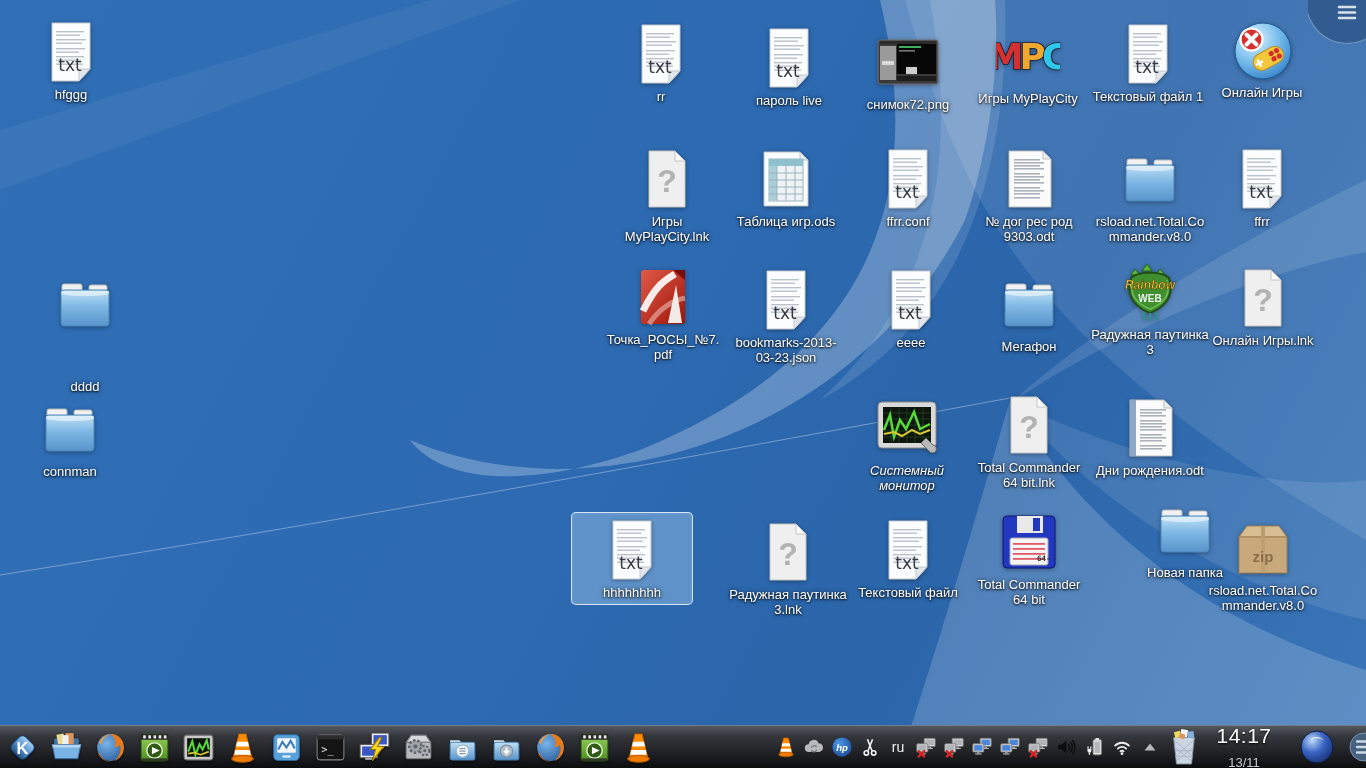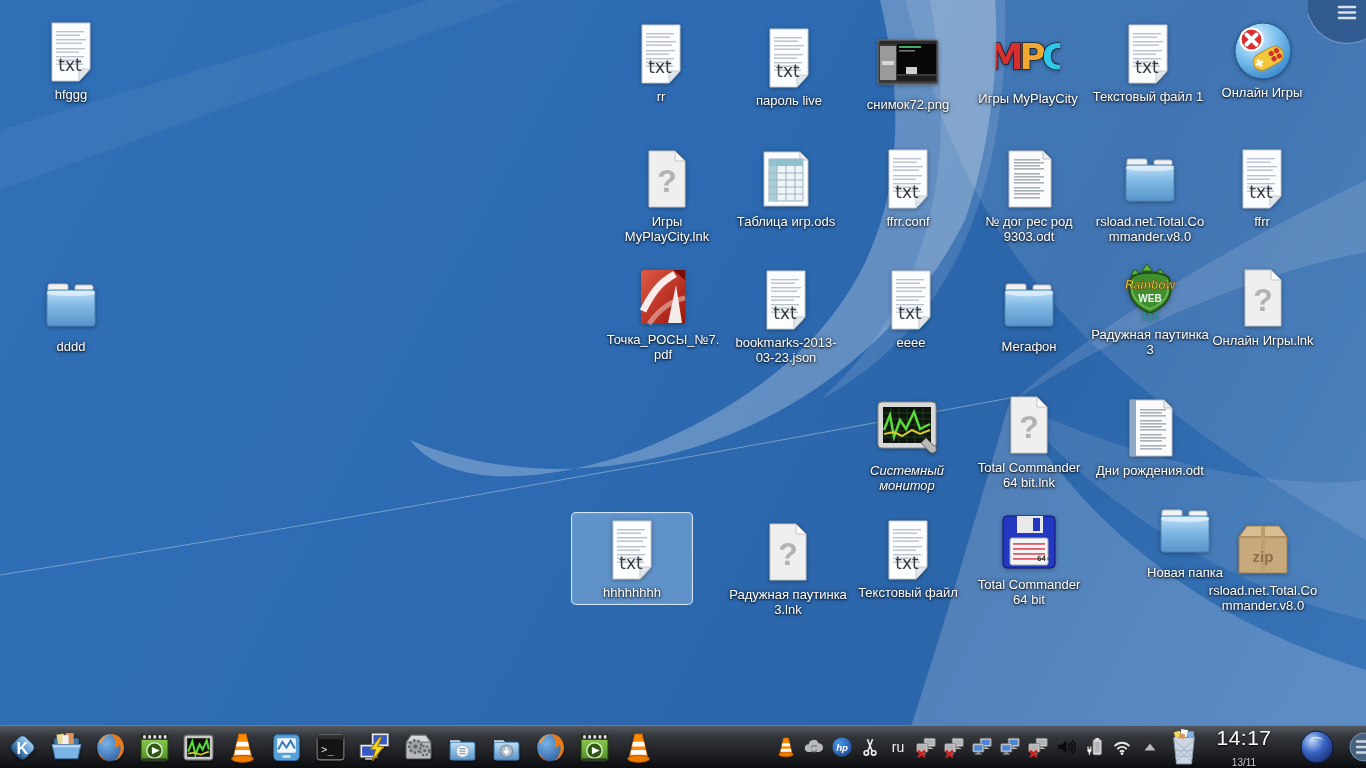--- a/index.html
+++ b/index.html
@@ -30,21 +30,21 @@
   .launcher{width:44px;}
   .launcher svg{width:33px;height:33px;filter:drop-shadow(0 1px 1px rgba(0,0,0,.6));}
   .spacer{width:112px;cursor:default;}
   .tray-item{width:28px;}
   .tray-item svg{width:22px;height:22px;}
   .tray-item .kb{color:#f2f2f2;font-size:14px;}
   .trash{width:40px;}
   .trash svg{width:32px;height:38px;}
   .clock{width:80px;flex-direction:column;color:#fff;}
   .clock .time{font-size:21px;line-height:1;letter-spacing:.5px;text-shadow:0 1px 2px #000;}
-  .clock .date{font-size:10px;line-height:1;color:#c9ced6;margin-top:10px;text-shadow:0 1px 1px #000;}
+  .clock .date{font-size:13px;line-height:1;color:#c9ced6;margin-top:10px;text-shadow:0 1px 1px #000;}
   .blue-ball{width:46px;margin-left:10px;}
   .blue-ball svg{width:36px;height:36px;}
   .panel-cashew{width:30px;margin-left:auto;}
   .panel-cashew svg{width:38px;height:38px;margin-right:-12px;}
 </style>
 </head>
 <body>
 
 <div class="desktop">
 
@@ -81,37 +81,55 @@
             <rect x="17" y="28" width="29" height="1.4" fill="#b9c2cb"></rect>
             <rect x="17" y="31.5" width="23" height="1.4" fill="#b9c2cb"></rect>
             <rect x="17" y="36" width="28" height="1.4" fill="#b9c2cb"></rect>
             <rect x="17" y="39.5" width="25" height="1.4" fill="#b9c2cb"></rect>
             <rect x="17" y="43.5" width="27" height="1.4" fill="#b9c2cb"></rect>
     <text x="31" y="51" font-size="17" fill="#343a41" text-anchor="middle" font-family="DejaVu Sans, sans-serif">txt</text>
           </svg>
         </div>
         <div class="icon-label">hfggg</div>
       </div>
-      <div class="desktop-icon" style="left: 10px; top: 266px;">
+      <div class="desktop-icon" style="left: 24px; top: 266px; gap: 40px;">
         <div class="icon-graphic">
           <svg viewBox="0 0 64 64">
             <defs>
               <linearGradient id="g1" x1="0" y1="0" x2="0" y2="1">
     <stop offset="0" stop-color="#bfe0f7"></stop>
                 <stop offset="0.45" stop-color="#7fb8e4"></stop>
                 <stop offset="1" stop-color="#5894cb"></stop>
               </linearGradient>
             </defs>
     <rect x="9" y="12" width="20" height="8" rx="2" fill="#f1f1f1" stroke="#b3bbc2"></rect>
     <rect x="36" y="13" width="18" height="6" rx="2" fill="#f1f1f1" stroke="#b3bbc2"></rect>
     <rect x="8" y="18" width="48" height="36" rx="3" fill="url(#g1)" stroke="#4a86b8"></rect>
     <path d="M8 22 c14 3 34 3 48 0 v-3 H8 Z" fill="rgba(255,255,255,0.5)"></path>
           </svg>
         </div>
         <div class="icon-label">dddd</div>
+      </div>
+      <div class="desktop-icon" style="left: 9px; top: 391px;">
+        <div class="icon-graphic">
+          <svg viewBox="0 0 64 64">
+            <defs>
+              <linearGradient id="g2" x1="0" y1="0" x2="0" y2="1">
+    <stop offset="0" stop-color="#bfe0f7"></stop>
+                <stop offset="0.45" stop-color="#7fb8e4"></stop>
+                <stop offset="1" stop-color="#5894cb"></stop>
+              </linearGradient>
+            </defs>
+    <rect x="9" y="12" width="20" height="8" rx="2" fill="#f1f1f1" stroke="#b3bbc2"></rect>
+    <rect x="36" y="13" width="18" height="6" rx="2" fill="#f1f1f1" stroke="#b3bbc2"></rect>
+    <rect x="8" y="18" width="48" height="36" rx="3" fill="url(#g2)" stroke="#4a86b8"></rect>
+    <path d="M8 22 c14 3 34 3 48 0 v-3 H8 Z" fill="rgba(255,255,255,0.5)"></path>
+          </svg>
+        </div>
+        <div class="icon-label">connman</div>
       </div>
       <div class="desktop-icon" style="left: 600px; top: 16px;">
         <div class="icon-graphic">
           <svg viewBox="0 0 64 64">
             <path d="M13 3h38v46l-11 12H13z" fill="#fcfdfe" stroke="#c3c9cf"></path>
     <path d="M40 61l11-12H40z" fill="#e3e7eb" stroke="#c3c9cf"></path>
             <rect x="17" y="11" width="28" height="1.4" fill="#b9c2cb"></rect>
             <rect x="17" y="14.5" width="24" height="1.4" fill="#b9c2cb"></rect>
             <rect x="17" y="19" width="30" height="1.4" fill="#b9c2cb"></rect>
             <rect x="17" y="22.5" width="26" height="1.4" fill="#b9c2cb"></rect>

